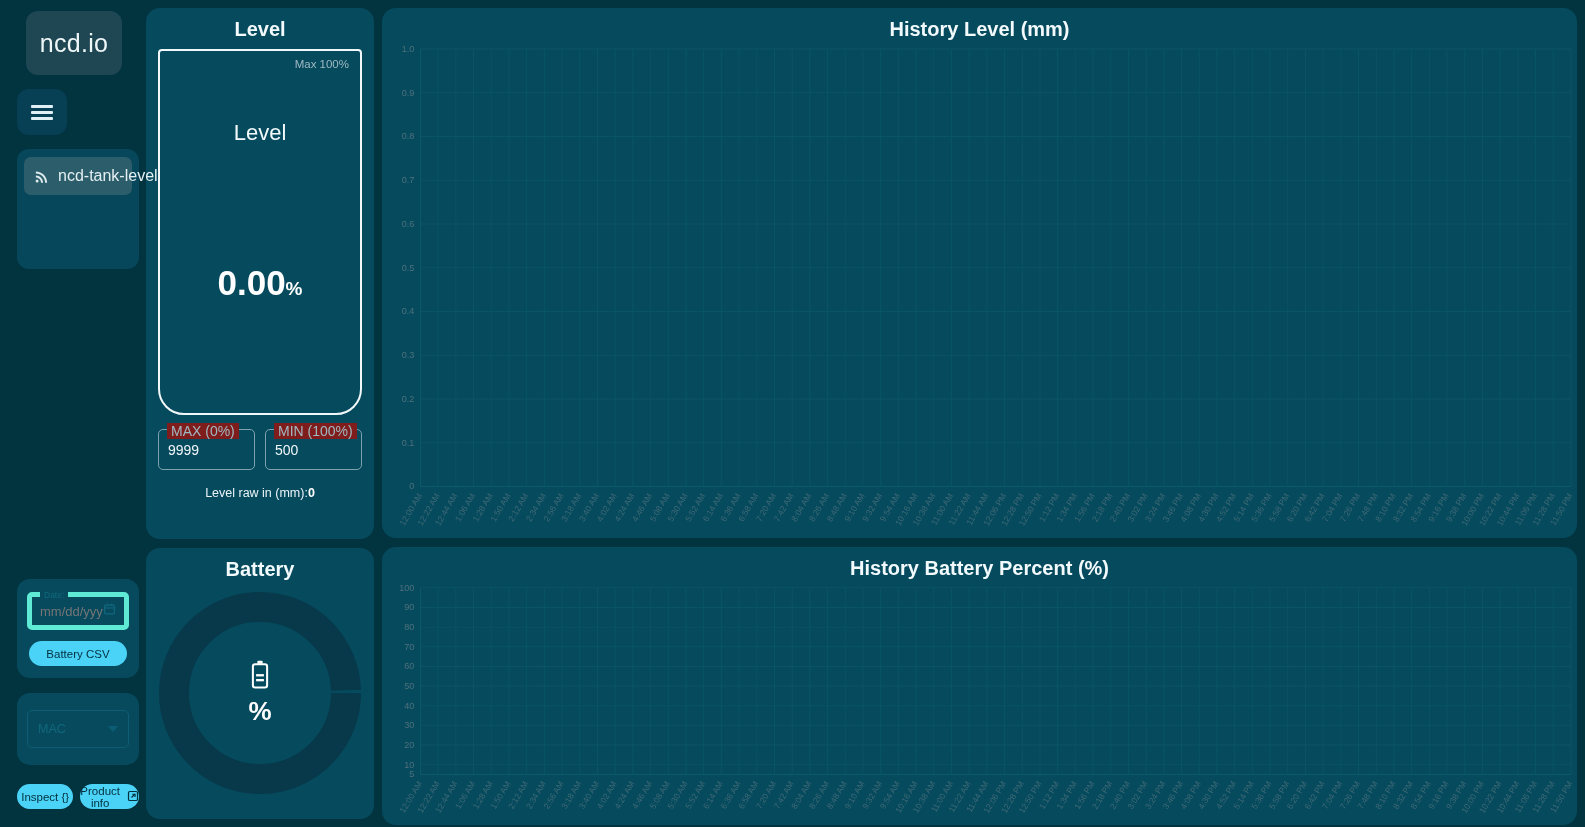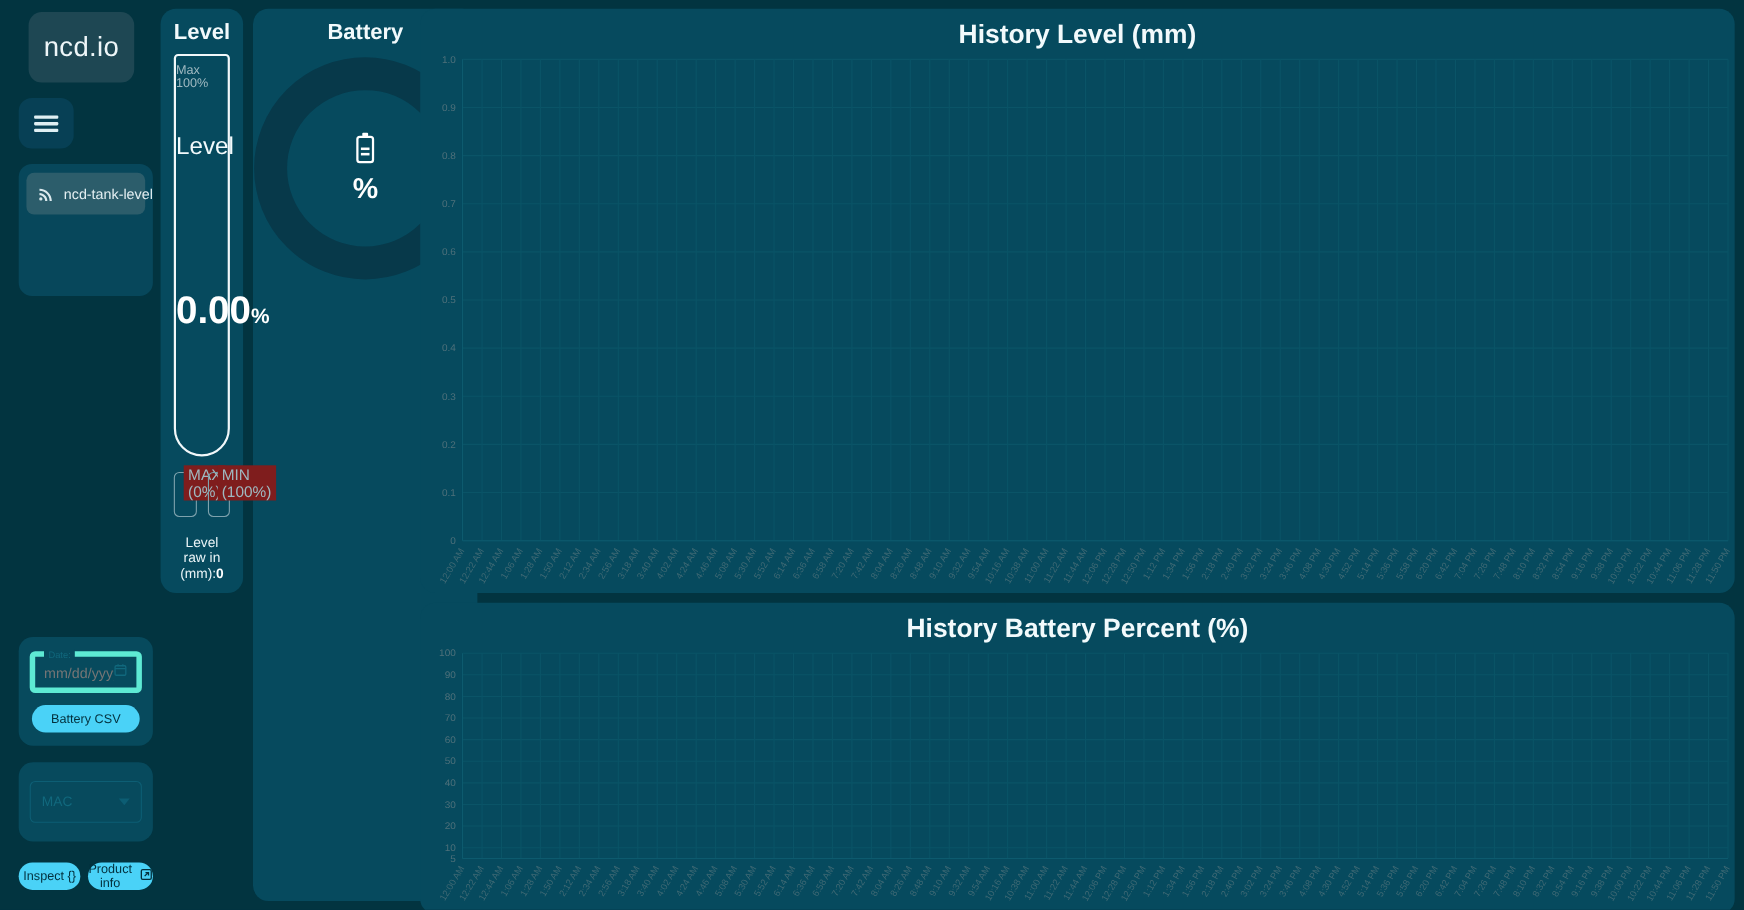--- a/index.html
+++ b/index.html
@@ -33,21 +33,21 @@
   .ham-btn span { display:block; width: 22px; height: 3px; background: #dfeff3; border-radius: 1px; }
   .dev-panel {
     margin: 14px 0 0 9px; width: 122px; height: 120px;
     background: #07475b; border-radius: 12px; padding: 8px 7px;
   }
   .dev-item {
     display: flex; align-items: center; gap: 9px;
     background: #2c5d6b; border-radius: 7px;
     height: 38px; padding: 0 10px; cursor: pointer;
   }
-  .dev-item .label { color: #e4eff2; font-size: 13px; white-space: nowrap; }
+  .dev-item .label { color: #e4eff2; font-size: 16px; white-space: nowrap; }
   .rss-icon svg { display:block; }
 
   .sb-bottom { position: absolute; left: 9px; bottom: 10px; width: 122px; }
   .date-card {
     background: #074a5d; border-radius: 13px; padding: 13px 10px 12px 10px;
   }
   .fieldset {
     position: relative; border: 5px solid #5eead4; border-radius: 5px;
     height: 38px; display: flex; align-items: center; padding: 0 8px;
   }
@@ -74,21 +74,21 @@
   }
   .mac-sel {
     border: 1px solid #0d5e74; border-radius: 5px; height: 38px;
     display: flex; align-items: center; justify-content: space-between;
     padding: 0 10px; color: #11687d; font-size: 12.5px; cursor: pointer;
   }
   .caret { width:0;height:0;border-left:5px solid transparent;border-right:5px solid transparent;border-top:6px solid #0c5d73; }
   .act-btns { margin-top: 19px; display: flex; flex-direction: row; gap: 7px; }
 
   
-  .midcol { width: 228px; flex: 0 0 228px; display: flex; flex-direction: row; gap: 9px; }
+  .midcol { width: 228px; flex: 0 0 228px; display: flex; flex-direction: column; gap: 9px; }
   .card { background: #064a5e; border-radius: 14px; }
   .card-title {
     text-align: center; color: #f2fafc; font-size: 20px; font-weight: bold;
     padding: 10px 0 8px;
   }
   .level-card { height: 531px; padding: 0 12px 10px; }
   .tank {
     border: 2px solid #f1f8fa;
     border-radius: 4px 4px 26px 26px;
     height: 366px; position: relative; padding: 8px 10px;
@@ -119,21 +119,21 @@
     position:absolute; inset:0; display:flex; flex-direction:column;
     align-items:center; justify-content:center; gap: 5px;
   }
   .gauge-center .pct { color:#fff; font-size: 26px; font-weight: bold; }
 
   
   .charts { flex: 1; display: flex; flex-direction: column; gap: 9px; }
   .chart-card { background:#064a5e; border-radius: 14px; position: relative; }
   .chart-card.top { height: 531px; }
   .chart-card.bottom { flex: 1; }
-  .chart-title { text-align:center; color:#f2fafc; font-size:24px; font-weight:bold; padding: 10px 0 2px; }
+  .chart-title { text-align:center; color:#f2fafc; font-size:20px; font-weight:bold; padding: 10px 0 2px; }
   .plot { position: relative; }
   .plot svg { display:block; width: 100%; }
   .tick-lbl { fill:#4e707a; font-size: 9px; font-family:"Liberation Sans", sans-serif; }
   .xtick-lbl { fill:#3f6974; font-size: 8.5px; font-family:"Liberation Sans", sans-serif; }
   .gridline { stroke:#0a5467; stroke-width:1; }
   .axisline { stroke:#0d5a6e; stroke-width:1; }
 </style>
 </head>
 <body>
 

